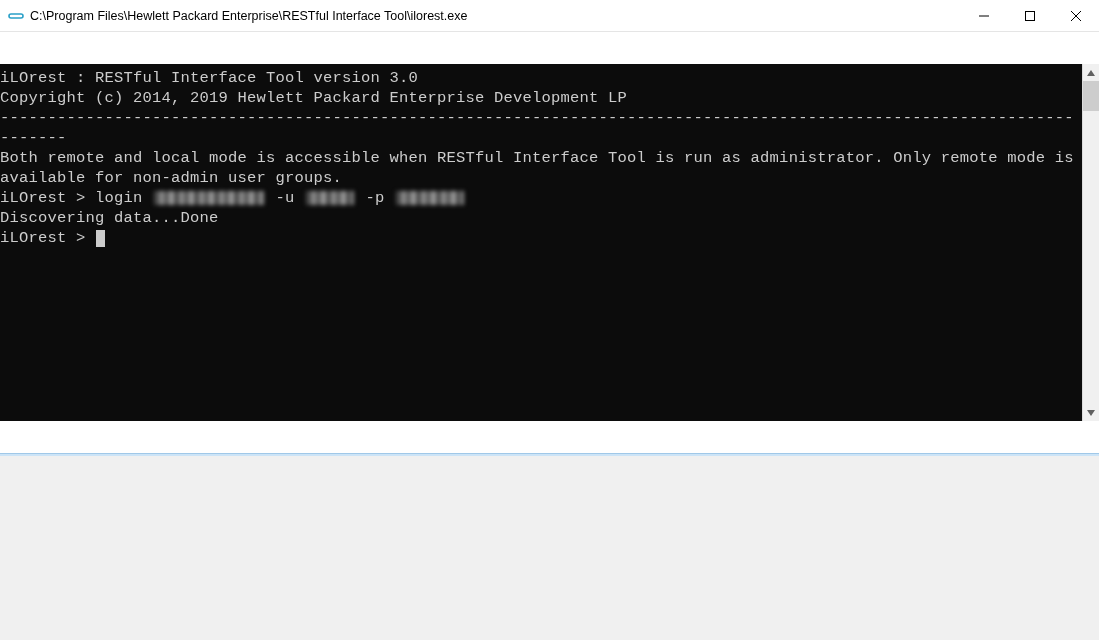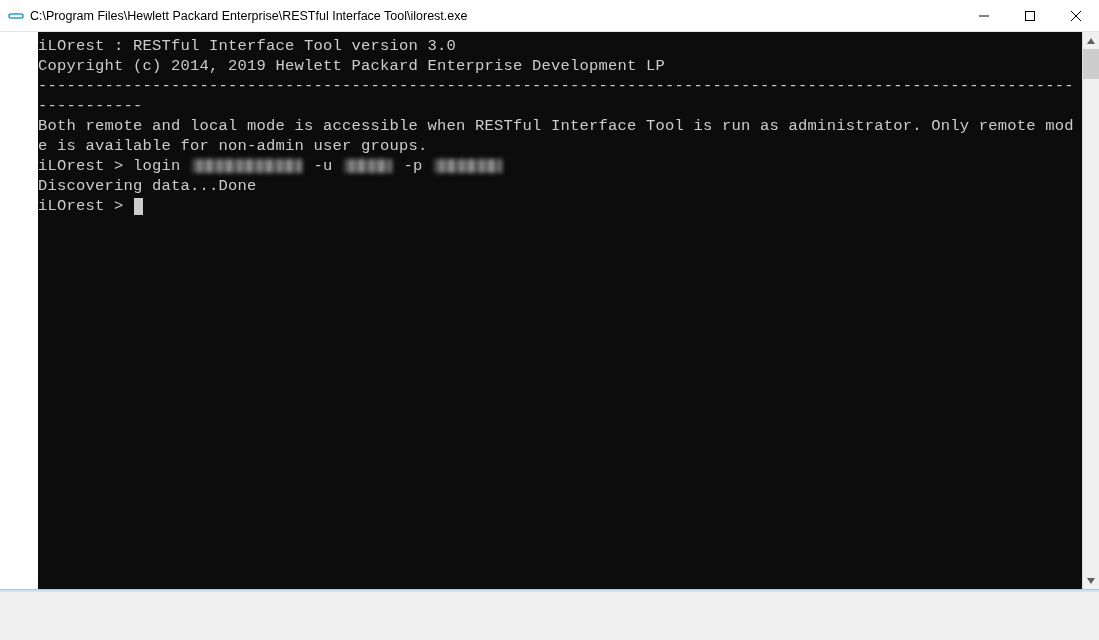--- a/index.html
+++ b/index.html
@@ -10,25 +10,26 @@
     body {
       width: 1099px;
       height: 640px;
       background: #f0f0f0;
       font-family: "Segoe UI", Tahoma, sans-serif;
       overflow: hidden;
       position: relative;
     }
     .window {
       width: 1099px;
-      height: 592px;
+      height: 456px;
       background: #fff;
       display: flex;
       flex-direction: column;
       position: relative;
+      gap: 32px;
     }
     .titlebar {
       height: 32px;
       background: #ffffff;
       display: flex;
       align-items: center;
       border-bottom: 1px solid #e5e5e5;
       flex-shrink: 0;
     }
     .titlebar-icon {
@@ -65,21 +66,20 @@
       stroke: #000;
       fill: none;
       stroke-width: 1;
     }
     .client-area {
       flex: 1;
       display: flex;
       background: #be185d;
       position: relative;
       overflow: hidden;
-      margin-left: 38px;
     }
     .terminal {
       flex: 1;
       background: #0c0c0c;
       color: #cccccc;
       font-family: Consolas, "Courier New", monospace;
       font-size: 15.5px;
       line-height: 20px;
       padding: 4px 0 0 0;
       white-space: pre-wrap;

